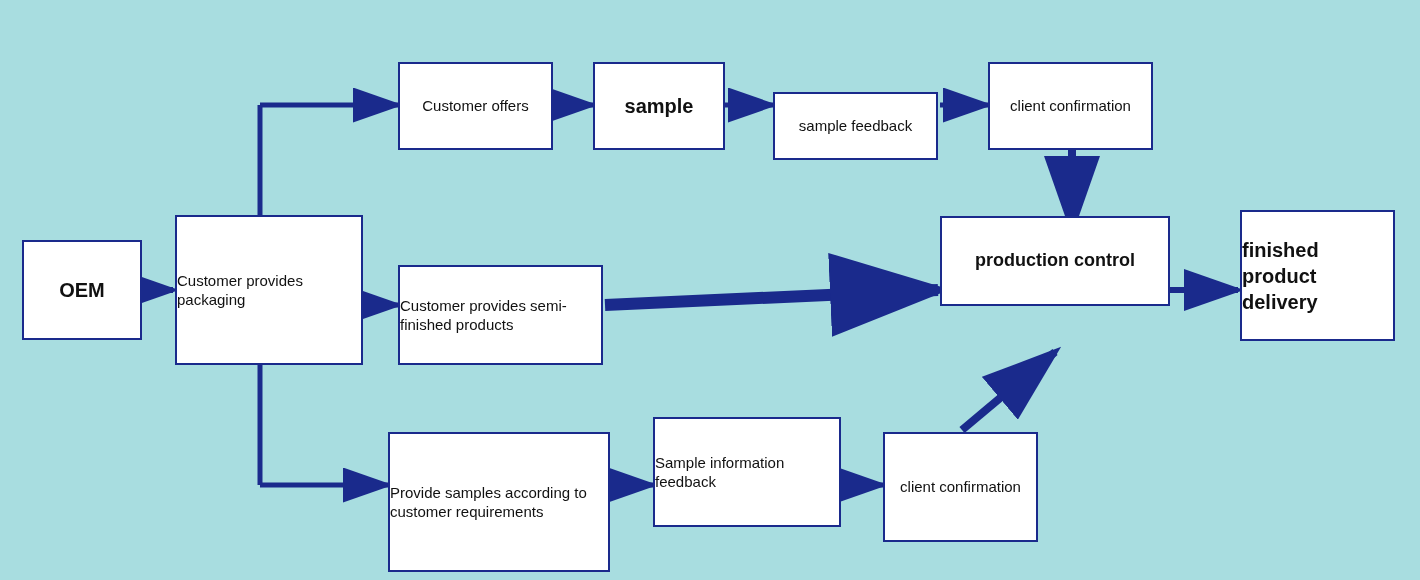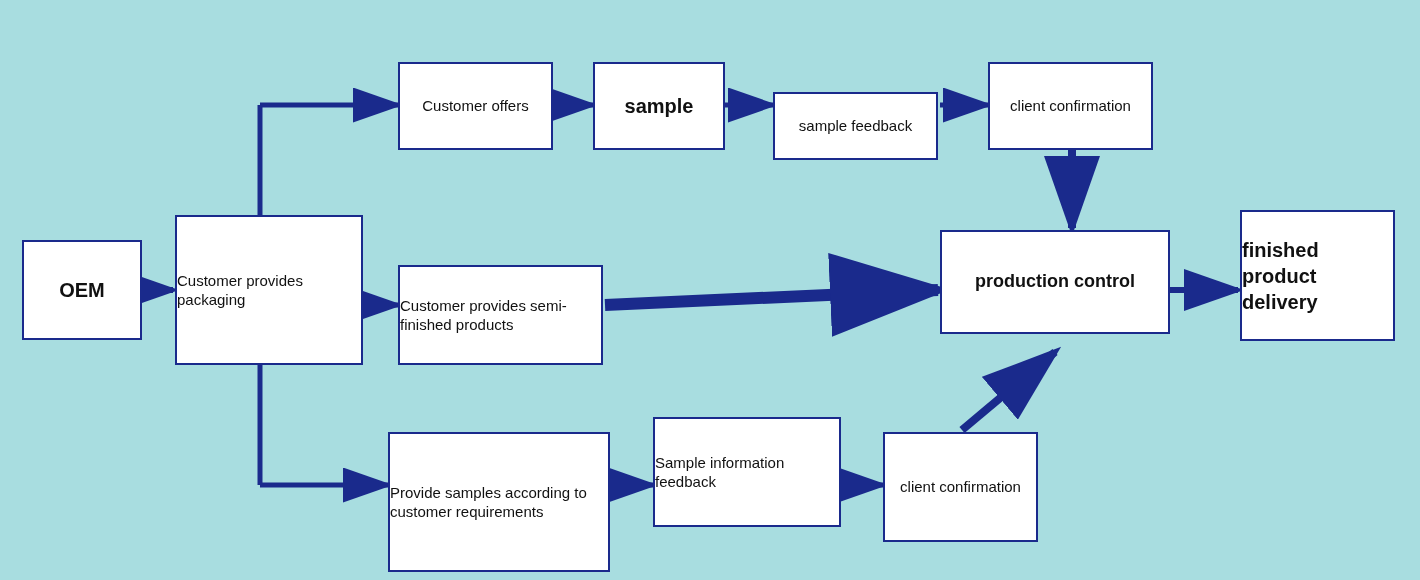--- a/index.html
+++ b/index.html
@@ -120,21 +120,21 @@
   </div>
 
   <div class="box" style="left:988px; top:62px; width:165px; height:88px; font-size:15px;">
     <span>client confirmation</span>
   </div>
 
   <div class="box" style="left:398px; top:265px; width:205px; height:100px; font-size:15px;">
     <span>Customer provides semi-finished products</span>
   </div>
 
-  <div class="box box-medium-text" style="left:940px; top:230px; width:230px; height:104px;">
+  <div class="box box-medium-text" style="left:940px; top:216px; width:230px; height:90px;">
     <span>production control</span>
   </div>
 
   <div class="box box-medium-text" style="left:1240px; top:210px; width:155px; height:131px; font-size:20px;">
     <span>finished product delivery</span>
   </div>
 
   <div class="box" style="left:388px; top:432px; width:222px; height:140px; font-size:15px;">
     <span>Provide samples according to customer requirements</span>
   </div>

